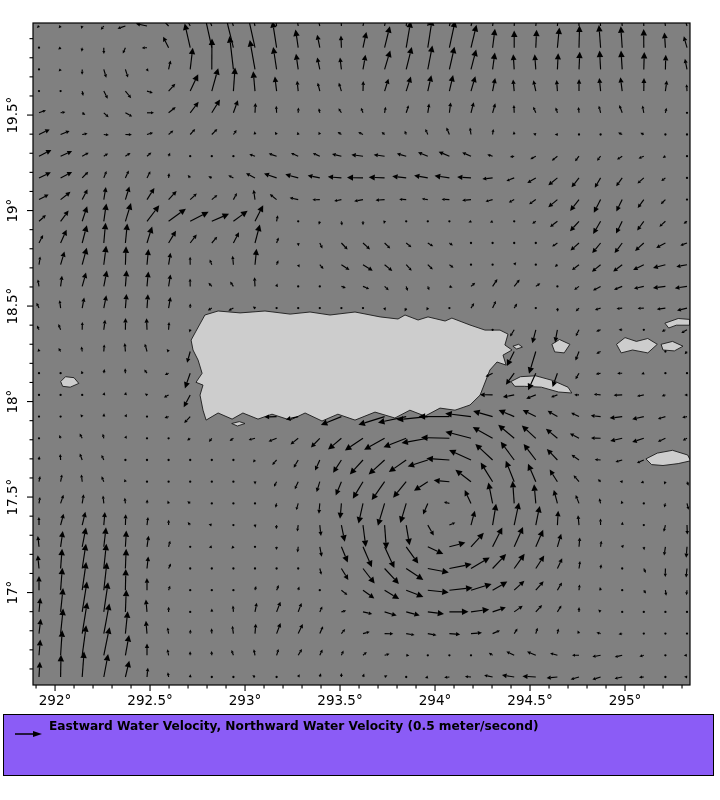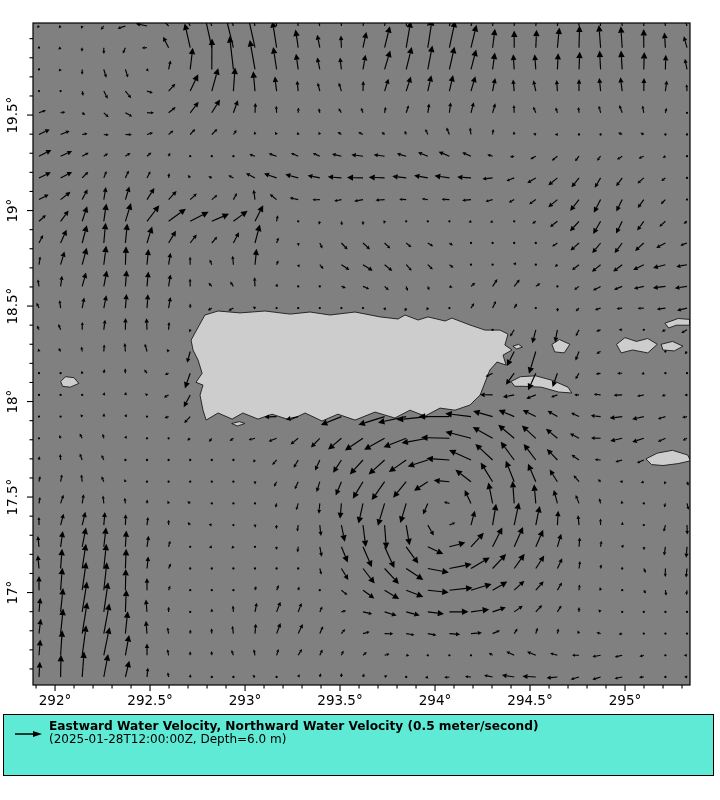--- a/index.html
+++ b/index.html
@@ -1820,24 +1820,23 @@
         <text x="625.0219780219803" y="704.5" text-anchor="middle" font-size="13.5">295°</text>
         <text x="17" y="115.06116560877075" text-anchor="middle" font-size="13.5" transform="rotate(-90 17 115.1)">19.5°</text>
         <text x="17" y="210.56030005770322" text-anchor="middle" font-size="13.5" transform="rotate(-90 17 210.6)">19°</text>
         <text x="17" y="306.0594345066357" text-anchor="middle" font-size="13.5" transform="rotate(-90 17 306.1)">18.5°</text>
         <text x="17" y="401.5585689555681" text-anchor="middle" font-size="13.5" transform="rotate(-90 17 401.6)">18°</text>
         <text x="17" y="497.05770340450056" text-anchor="middle" font-size="13.5" transform="rotate(-90 17 497.1)">17.5°</text>
         <text x="17" y="592.556837853433" text-anchor="middle" font-size="13.5" transform="rotate(-90 17 592.6)">17°</text>
       </g>
     </svg>
 
-  <div class="legend" style="background: #5eead4; border-color: rgb(0, 0, 0);">
+  <div class="legend" style="background: #8b5cf6; border-color: rgb(0, 0, 0);">
     <svg class="legend-arrow" width="28" height="10" viewBox="0 0 28 10">
       <line x1="0" y1="5" x2="19" y2="5" stroke="#000" stroke-width="1.5"></line>
       <polygon points="27,5 18,1.9 18,8.1" fill="#000"></polygon>
     </svg>
     <div class="legend-text">
       <div class="l1">Eastward Water Velocity, Northward Water Velocity (0.5 meter/second)</div>
-      <div>(2025-01-28T12:00:00Z, Depth=6.0 m)</div>
     </div>
   </div>
 
 </div>
 
 </body></html>

